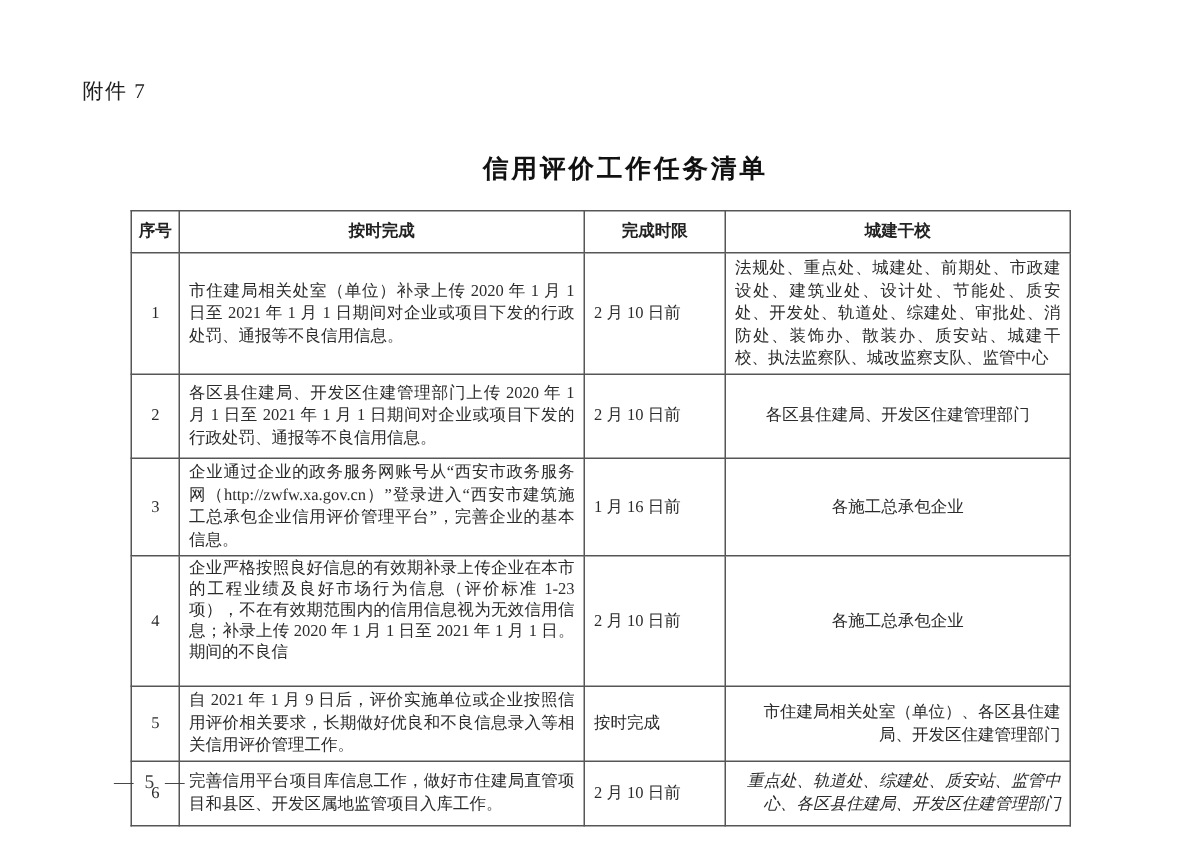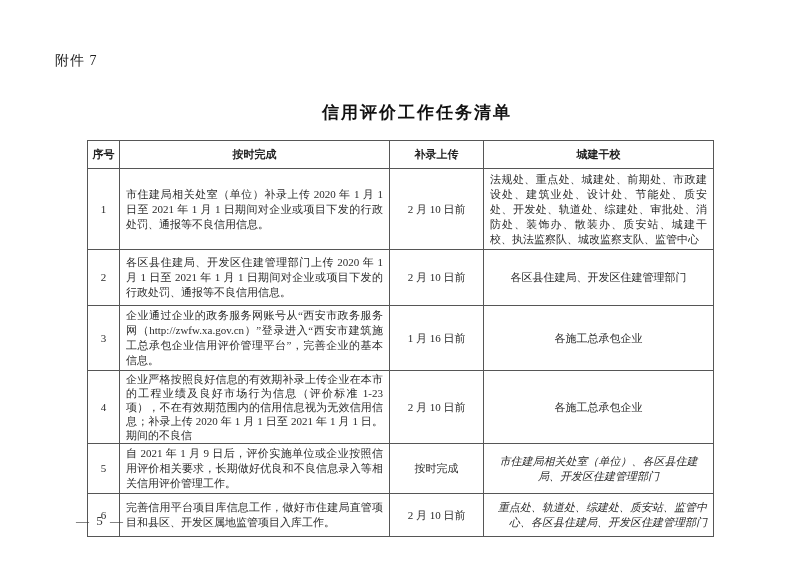--- a/index.html
+++ b/index.html
@@ -54,29 +54,29 @@
     height:23px;
     padding:2px 2px;
     color:#222222;
   }
   .col-no{width:32px;}
   .col-task{width:270px;}
   .col-deadline{width:94px;}
   .col-unit{width:230px;}
   .c-no{text-align:center;}
   .c-task{text-align:justify;text-justify:inter-ideograph;}
-  .c-deadline{text-align:center;white-space:nowrap;}
+  .c-deadline{text-align:left;white-space:nowrap;}
   .c-unit{text-align:center;}
   tbody tr:nth-child(1){height:81px;}
   tbody tr:nth-child(2){height:56px;}
   tbody tr:nth-child(3){height:56px;}
   tbody tr:nth-child(4){height:58px;}
   tbody tr:nth-child(5){height:46px;}
   tbody tr:nth-child(6){height:43px;}
-  tbody tr:nth-child(4) .c-task{line-height:14px;padding-top:1px;padding-bottom:1px;}
+  tbody tr:nth-child(4) .c-task{line-height:14px;padding-top:1px;padding-bottom:15px;}
   .page-number{
     position:absolute;
     top:513px;left:76px;
     font-size:13px;
     color:#3c3c3c;
     letter-spacing:2px;
   }
 </style>
 </head>
 <body>
@@ -91,21 +91,21 @@
     <colgroup>
       <col class="col-no">
       <col class="col-task">
       <col class="col-deadline">
       <col class="col-unit">
     </colgroup>
     <thead>
       <tr>
         <th>序号</th>
         <th>按时完成</th>
-        <th>补录上传</th>
+        <th>完成时限</th>
         <th>城建干校</th>
       </tr>
     </thead>
     <tbody>
     <tr class="data-row">
       <td class="c-no">1</td>
       <td class="c-task">市住建局相关处室（单位）补录上传 2020 年 1 月 1 日至 2021 年 1 月 1 日期间对企业或项目下发的行政处罚、通报等不良信用信息。</td>
       <td class="c-deadline">2 月 10 日前</td>
       <td class="c-unit" style="text-align: justify; margin-top: 19px;">法规处、重点处、城建处、前期处、市政建设处、建筑业处、设计处、节能处、质安处、开发处、轨道处、综建处、审批处、消防处、装饰办、散装办、质安站、城建干校、执法监察队、城改监察支队、监管中心</td>
     </tr>
@@ -128,21 +128,21 @@
       <td class="c-no">4</td>
       <td class="c-task">企业严格按照良好信息的有效期补录上传企业在本市的工程业绩及良好市场行为信息（评价标准 1-23 项），不在有效期范围内的信用信息视为无效信用信息；补录上传 2020 年 1 月 1 日至 2021 年 1 月 1 日。期间的不良信</td>
       <td class="c-deadline">2 月 10 日前</td>
       <td class="c-unit" style="text-align: center;">各施工总承包企业</td>
     </tr>
 
     <tr class="data-row">
       <td class="c-no">5</td>
       <td class="c-task">自 2021 年 1 月 9 日后，评价实施单位或企业按照信用评价相关要求，长期做好优良和不良信息录入等相关信用评价管理工作。</td>
       <td class="c-deadline">按时完成</td>
-      <td class="c-unit" style="text-align: center; font-style: italic;">市住建局相关处室（单位）、各区县住建局、开发区住建管理部门</td>
+      <td class="c-unit" style="text-align: right;">市住建局相关处室（单位）、各区县住建局、开发区住建管理部门</td>
     </tr>
 
     <tr class="data-row">
       <td class="c-no">6</td>
       <td class="c-task">完善信用平台项目库信息工作，做好市住建局直管项目和县区、开发区属地监管项目入库工作。</td>
       <td class="c-deadline">2 月 10 日前</td>
       <td class="c-unit" style="text-align: right; font-style: italic;">重点处、轨道处、综建处、质安站、监管中心、各区县住建局、开发区住建管理部门</td>
     </tr>
   </tbody>
   </table>

